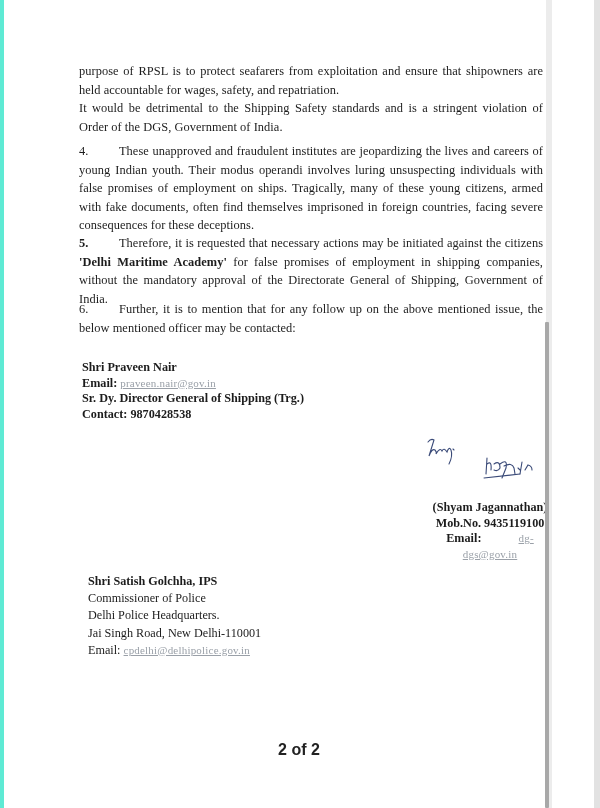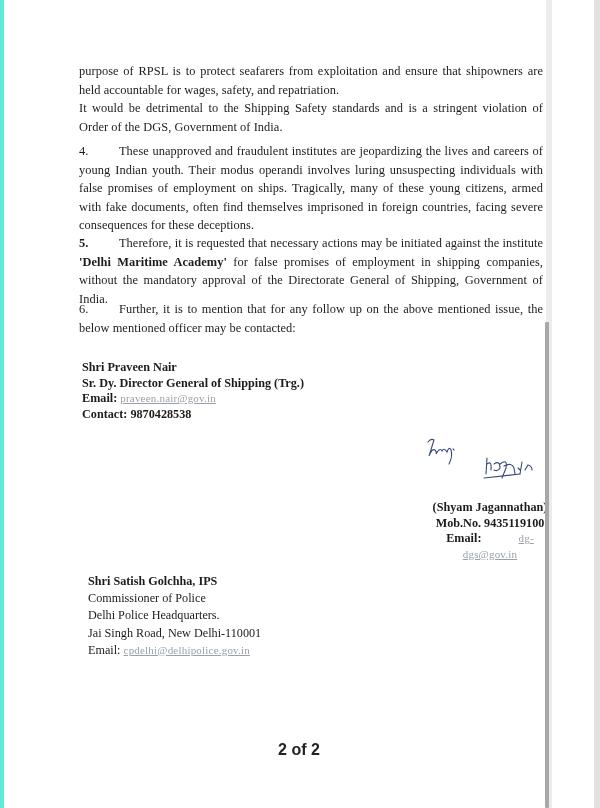--- a/index.html
+++ b/index.html
@@ -105,36 +105,36 @@
     <div class="para" style="top:62px;">
       <span>purpose of RPSL is to protect seafarers from exploitation and ensure that shipowners are held accountable for wages, safety, and repatriation.</span><br>
       <span>It would be detrimental to the Shipping Safety standards and is a stringent violation of Order of the DGS, Government of India.</span>
     </div>
 
     <div class="para" style="top:142px;">
       <span class="num">4.</span><span>These unapproved and fraudulent institutes are jeopardizing the lives and careers of young Indian youth. Their modus operandi involves luring unsuspecting individuals with false promises of employment on ships. Tragically, many of these young citizens, armed with fake documents, often find themselves imprisoned in foreign countries, facing severe consequences for these deceptions.</span>
     </div>
 
     <div class="para" style="top:234px;">
-      <span class="num bold">5.</span><span>Therefore, it is requested that necessary actions may be initiated against the institute</span>
+      <span class="num bold">5.</span><span>Therefore, it is requested that necessary actions may be initiated against the citizens</span>
       <span class="bold">'Delhi Maritime Academy'</span>
       <span>for false promises of employment in shipping companies, without the mandatory approval of the Directorate General of Shipping, Government of India.</span>
     </div>
 
     <div class="para" style="top:300px;">
       <span class="num">6.</span><span>Further, it is to mention that for any follow up on the above mentioned issue, the below mentioned officer may be contacted:</span>
     </div>
 
     <div class="block bold" style="left:78px; top:360px;">
       <div>Shri Praveen Nair</div>
-      <div>Sr. Dy. Director General of Shipping (Trg.)</div>
       <div>
         <span>Email:</span>
         <span class="email-val" style="font-weight:normal;">praveen.nair@gov.in</span>
       </div>
+      <div>Sr. Dy. Director General of Shipping (Trg.)</div>
       <div>
         <span>Contact:</span>
         <span>9870428538</span>
       </div>
     </div>
 
     <div class="signature">
       <svg width="140" height="50" viewBox="0 0 140 50">
         <g fill="none" stroke="#3a4a78" stroke-width="1.1" stroke-linecap="round">
           <path d="M6 8 Q9 4 12 6 L7 22 Q10 14 13 16 Q15 18 14 20 Q18 13 20 17 Q22 13 25 18 Q27 12 29 16 Q31 22 27 30"></path>

